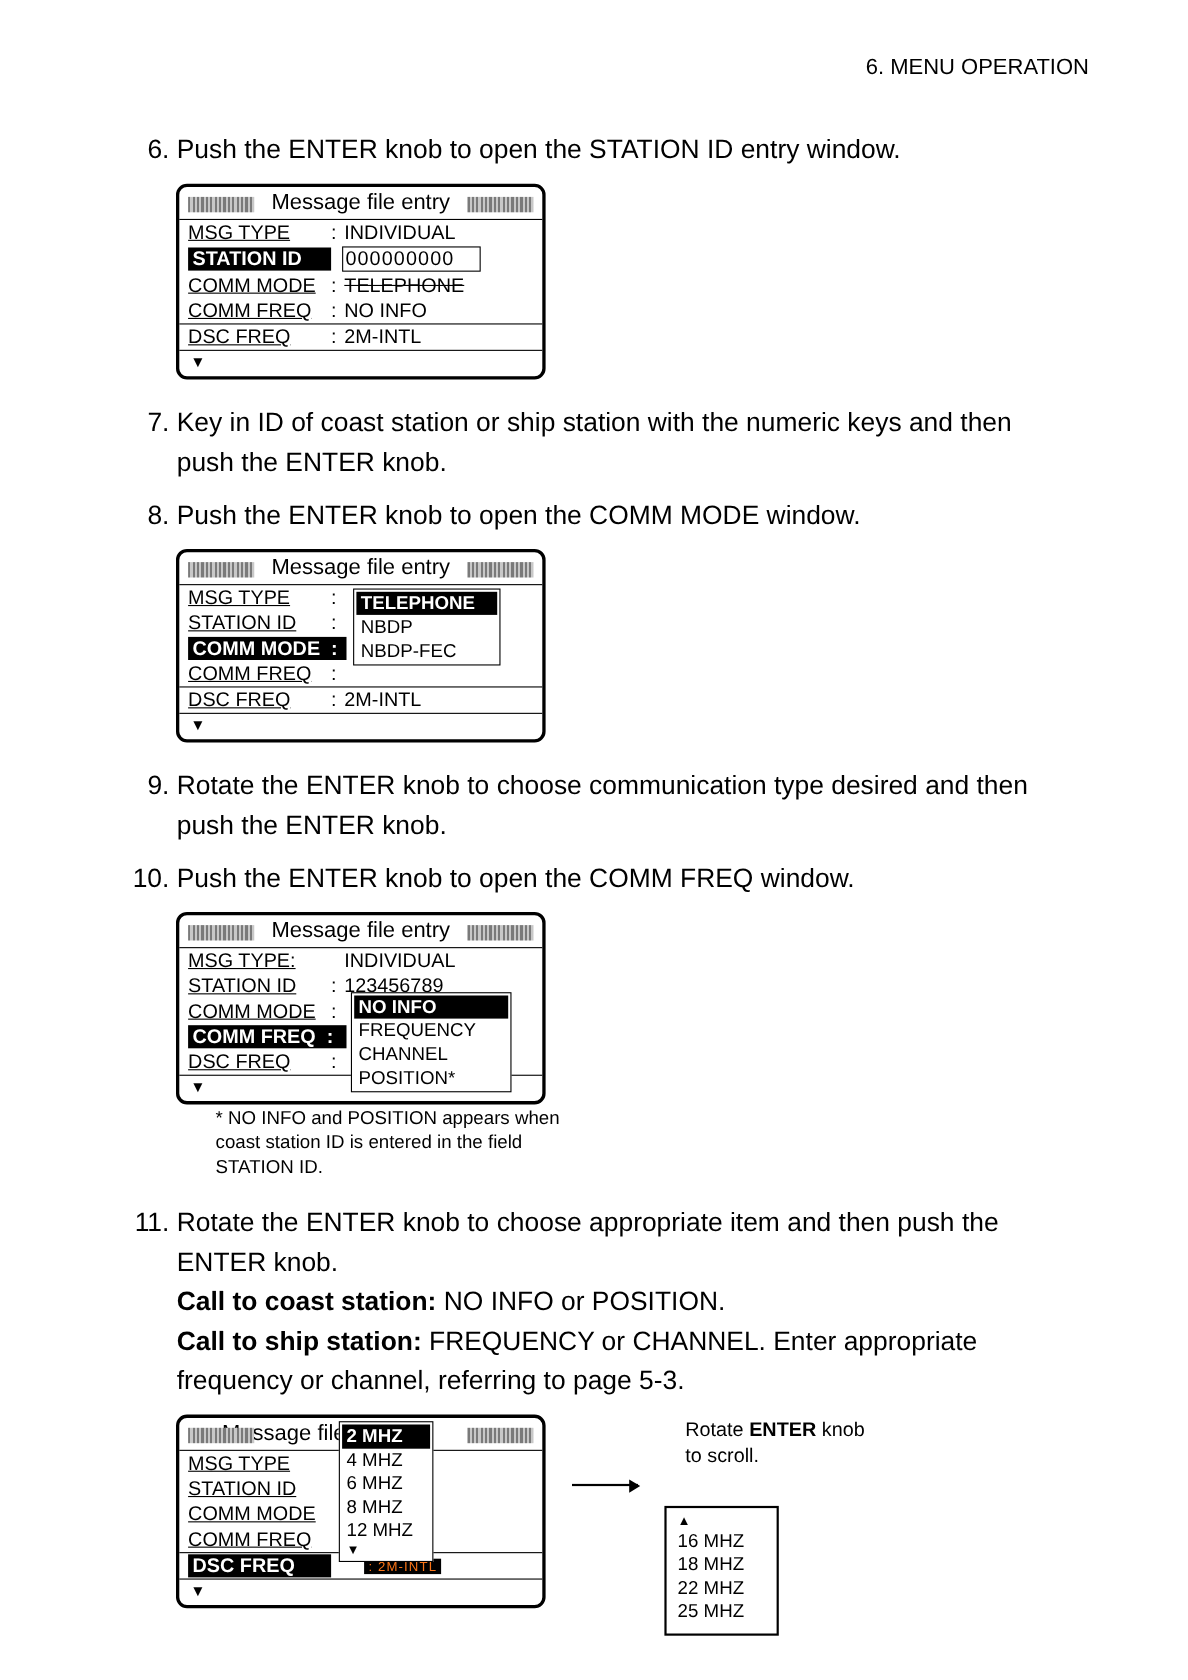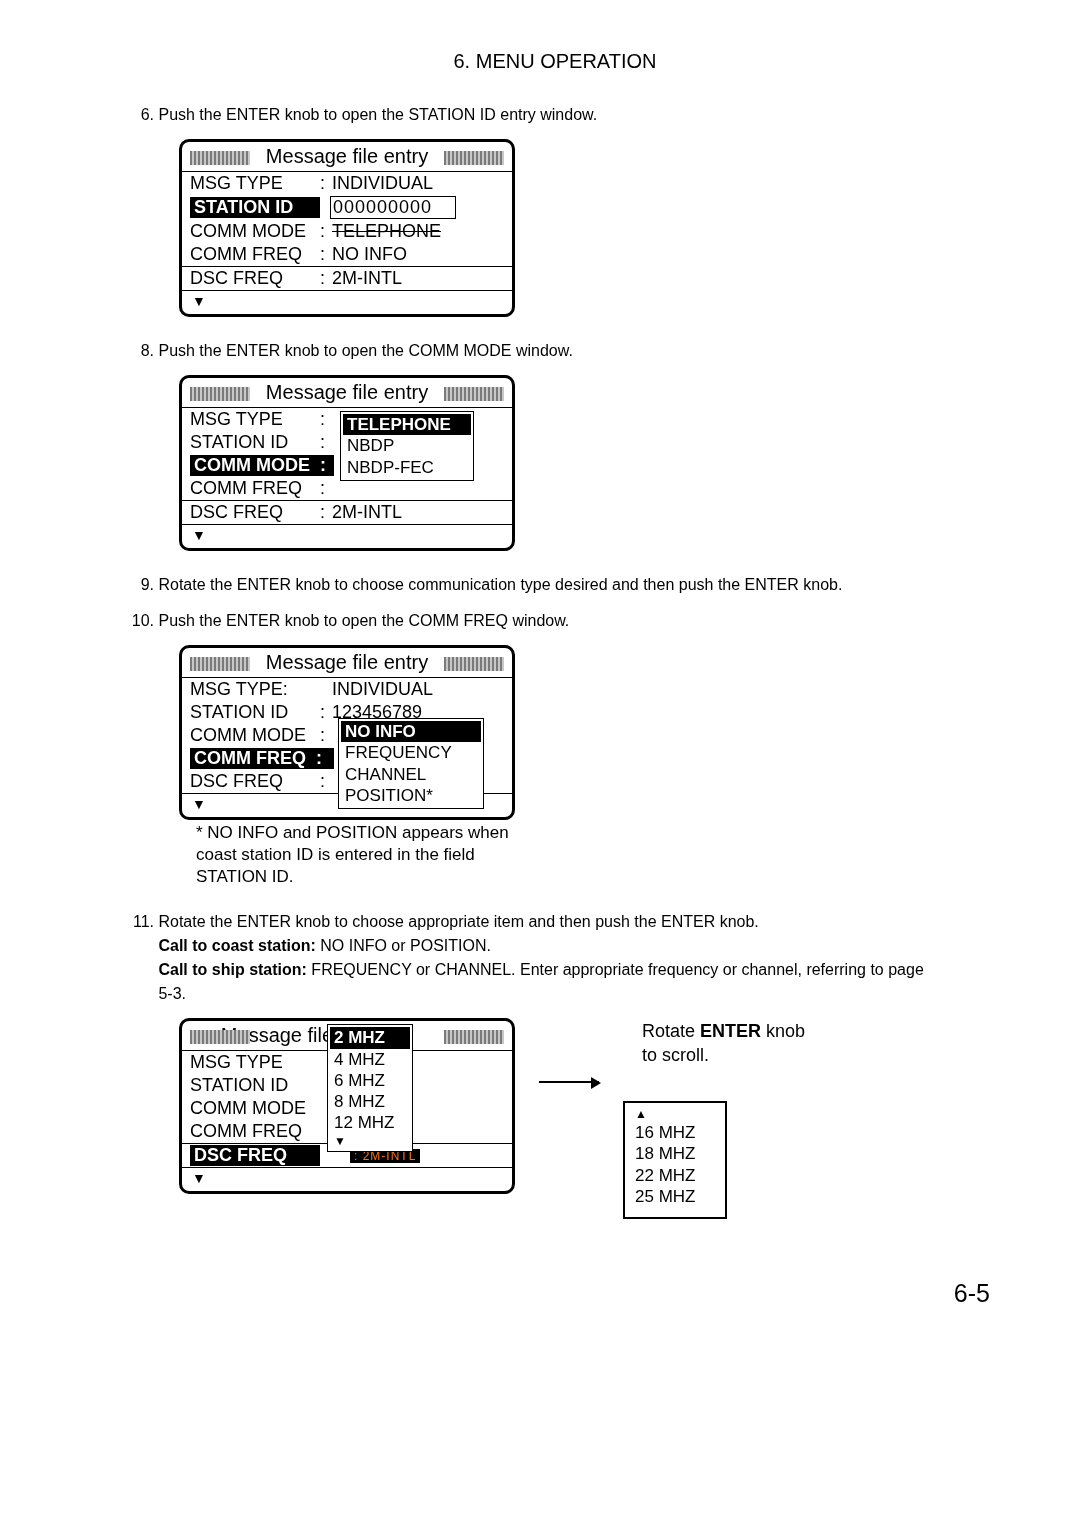--- a/index.html
+++ b/index.html
@@ -7,26 +7,26 @@
     padding: 0;
     font-family: Arial, Helvetica, sans-serif;
     background: #fff;
     color: #000;
     width: 1080px;
   }
   .page {
     padding: 50px 90px 40px 120px;
   }
   .hdr-right {
-    text-align: center;
+    text-align: right;
     font-size: 20px;
-    margin-bottom: 30px;
+    margin-bottom: 46px;
   }
   .step {
-    font-size: 16px;
+    font-size: 24px;
     line-height: 1.5;
     margin: 8px 0 12px 0;
   }
   .num {
     display: inline-block;
     width: 34px;
     text-align: right;
     vertical-align: top;
   }
   .stext {
@@ -36,21 +36,20 @@
   }
   .panel-wrap {
     margin: 6px 0 22px 40px;
   }
   .panel {
     border: 3px solid #000;
     border-radius: 10px;
     width: 330px;
     background: #fff;
     font-size: 18px;
-    margin-left: 19px;
   }
   .panel-title {
     text-align: center;
     padding: 3px 0;
     font-size: 20px;
     position: relative;
   }
   .panel-title::before, .panel-title::after {
     content: "";
     position: absolute;
@@ -66,20 +65,21 @@
     padding: 1px 8px;
     align-items: center;
     white-space: nowrap;
   }
   .panel-divider {
     border-top: 1px solid #000;
   }
   .label {
     width: 130px;
     display: inline-block;
+    text-decoration: underline;
   }
   .colon { width: 12px; }
   .val {
     flex: 1;
   }
   .inv {
     background: #000;
     color: #f97316;
     padding: 0 4px;
     display: inline-block;
@@ -210,20 +210,24 @@
       <div class="panel-row">
         <span class="label">DSC  FREQ</span>
         <span class="colon">:</span>
         <span class="val">2M-INTL</span>
       </div>
       <div class="panel-divider"></div>
       <div class="arrow-down">▼</div>
     </div>
   </div>
 
+  <div class="step">
+    <span class="num">7.</span>
+    <span class="stext">Key in ID of coast station or ship station with the numeric keys and then push the ENTER knob.</span>
+  </div>
 
   <div class="step">
     <span class="num">8.</span>
     <span class="stext">Push the ENTER knob to open the COMM MODE window.</span>
   </div>
 
   <div class="panel-wrap">
     <div class="panel rel">
       <div class="panel-title">Message file entry</div>
       <div class="panel-divider"></div>

